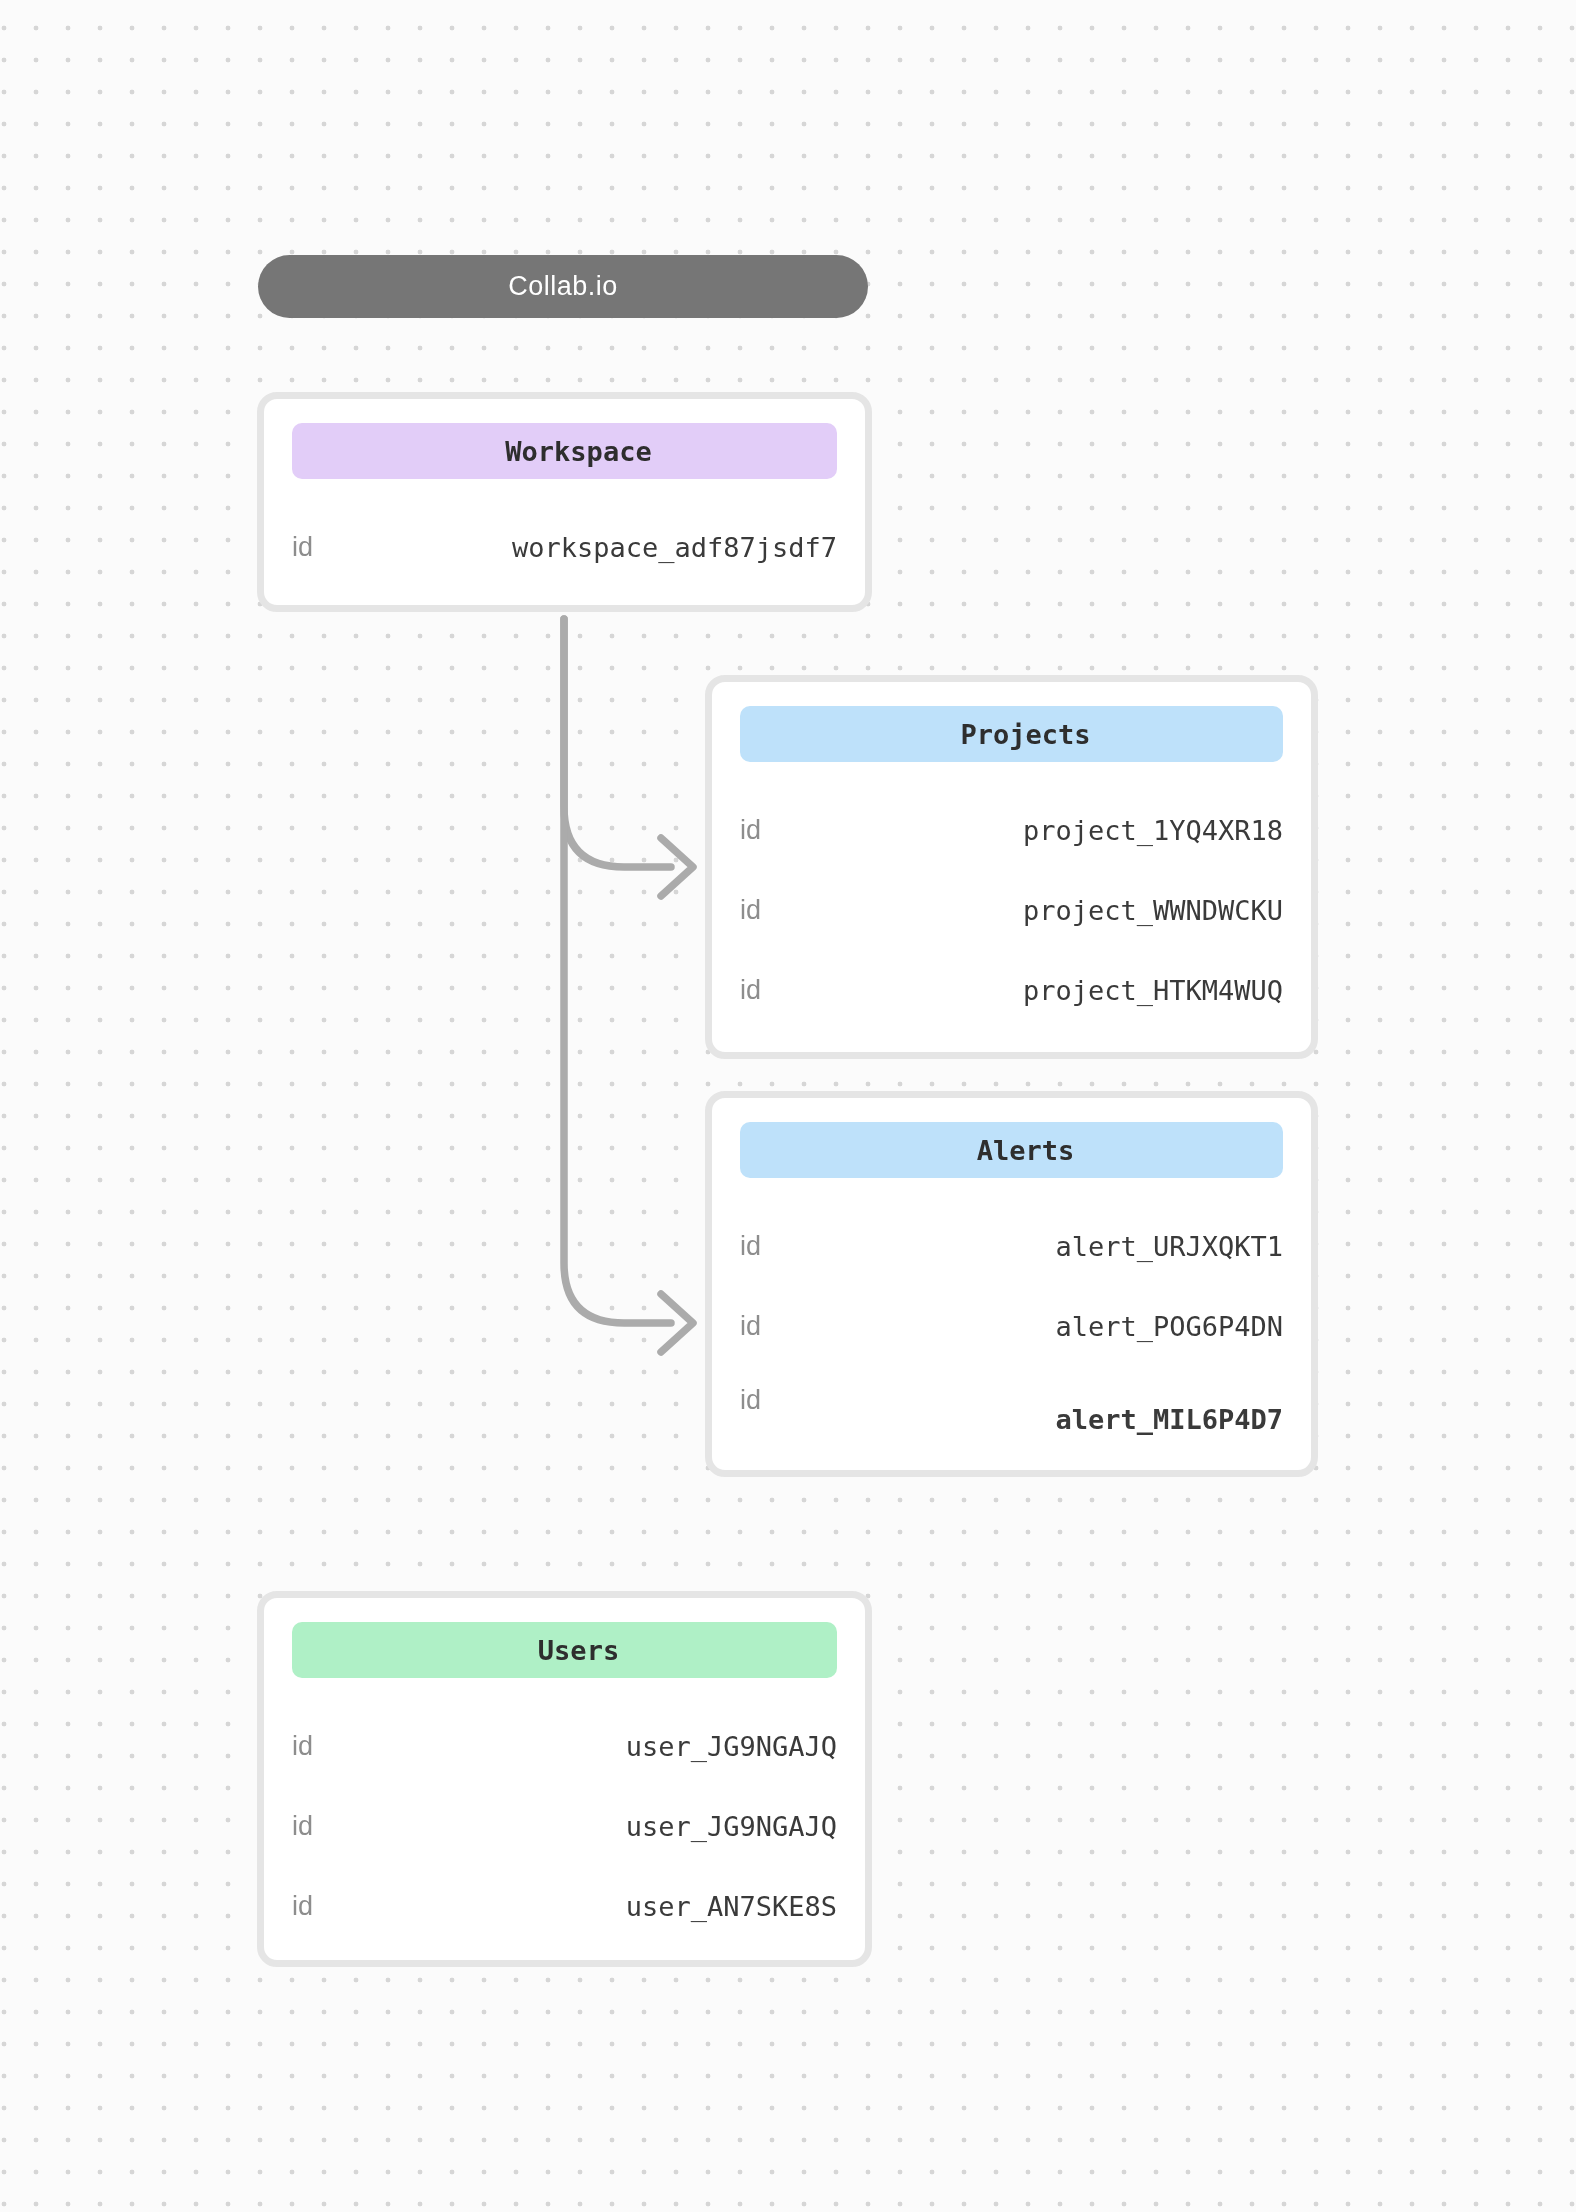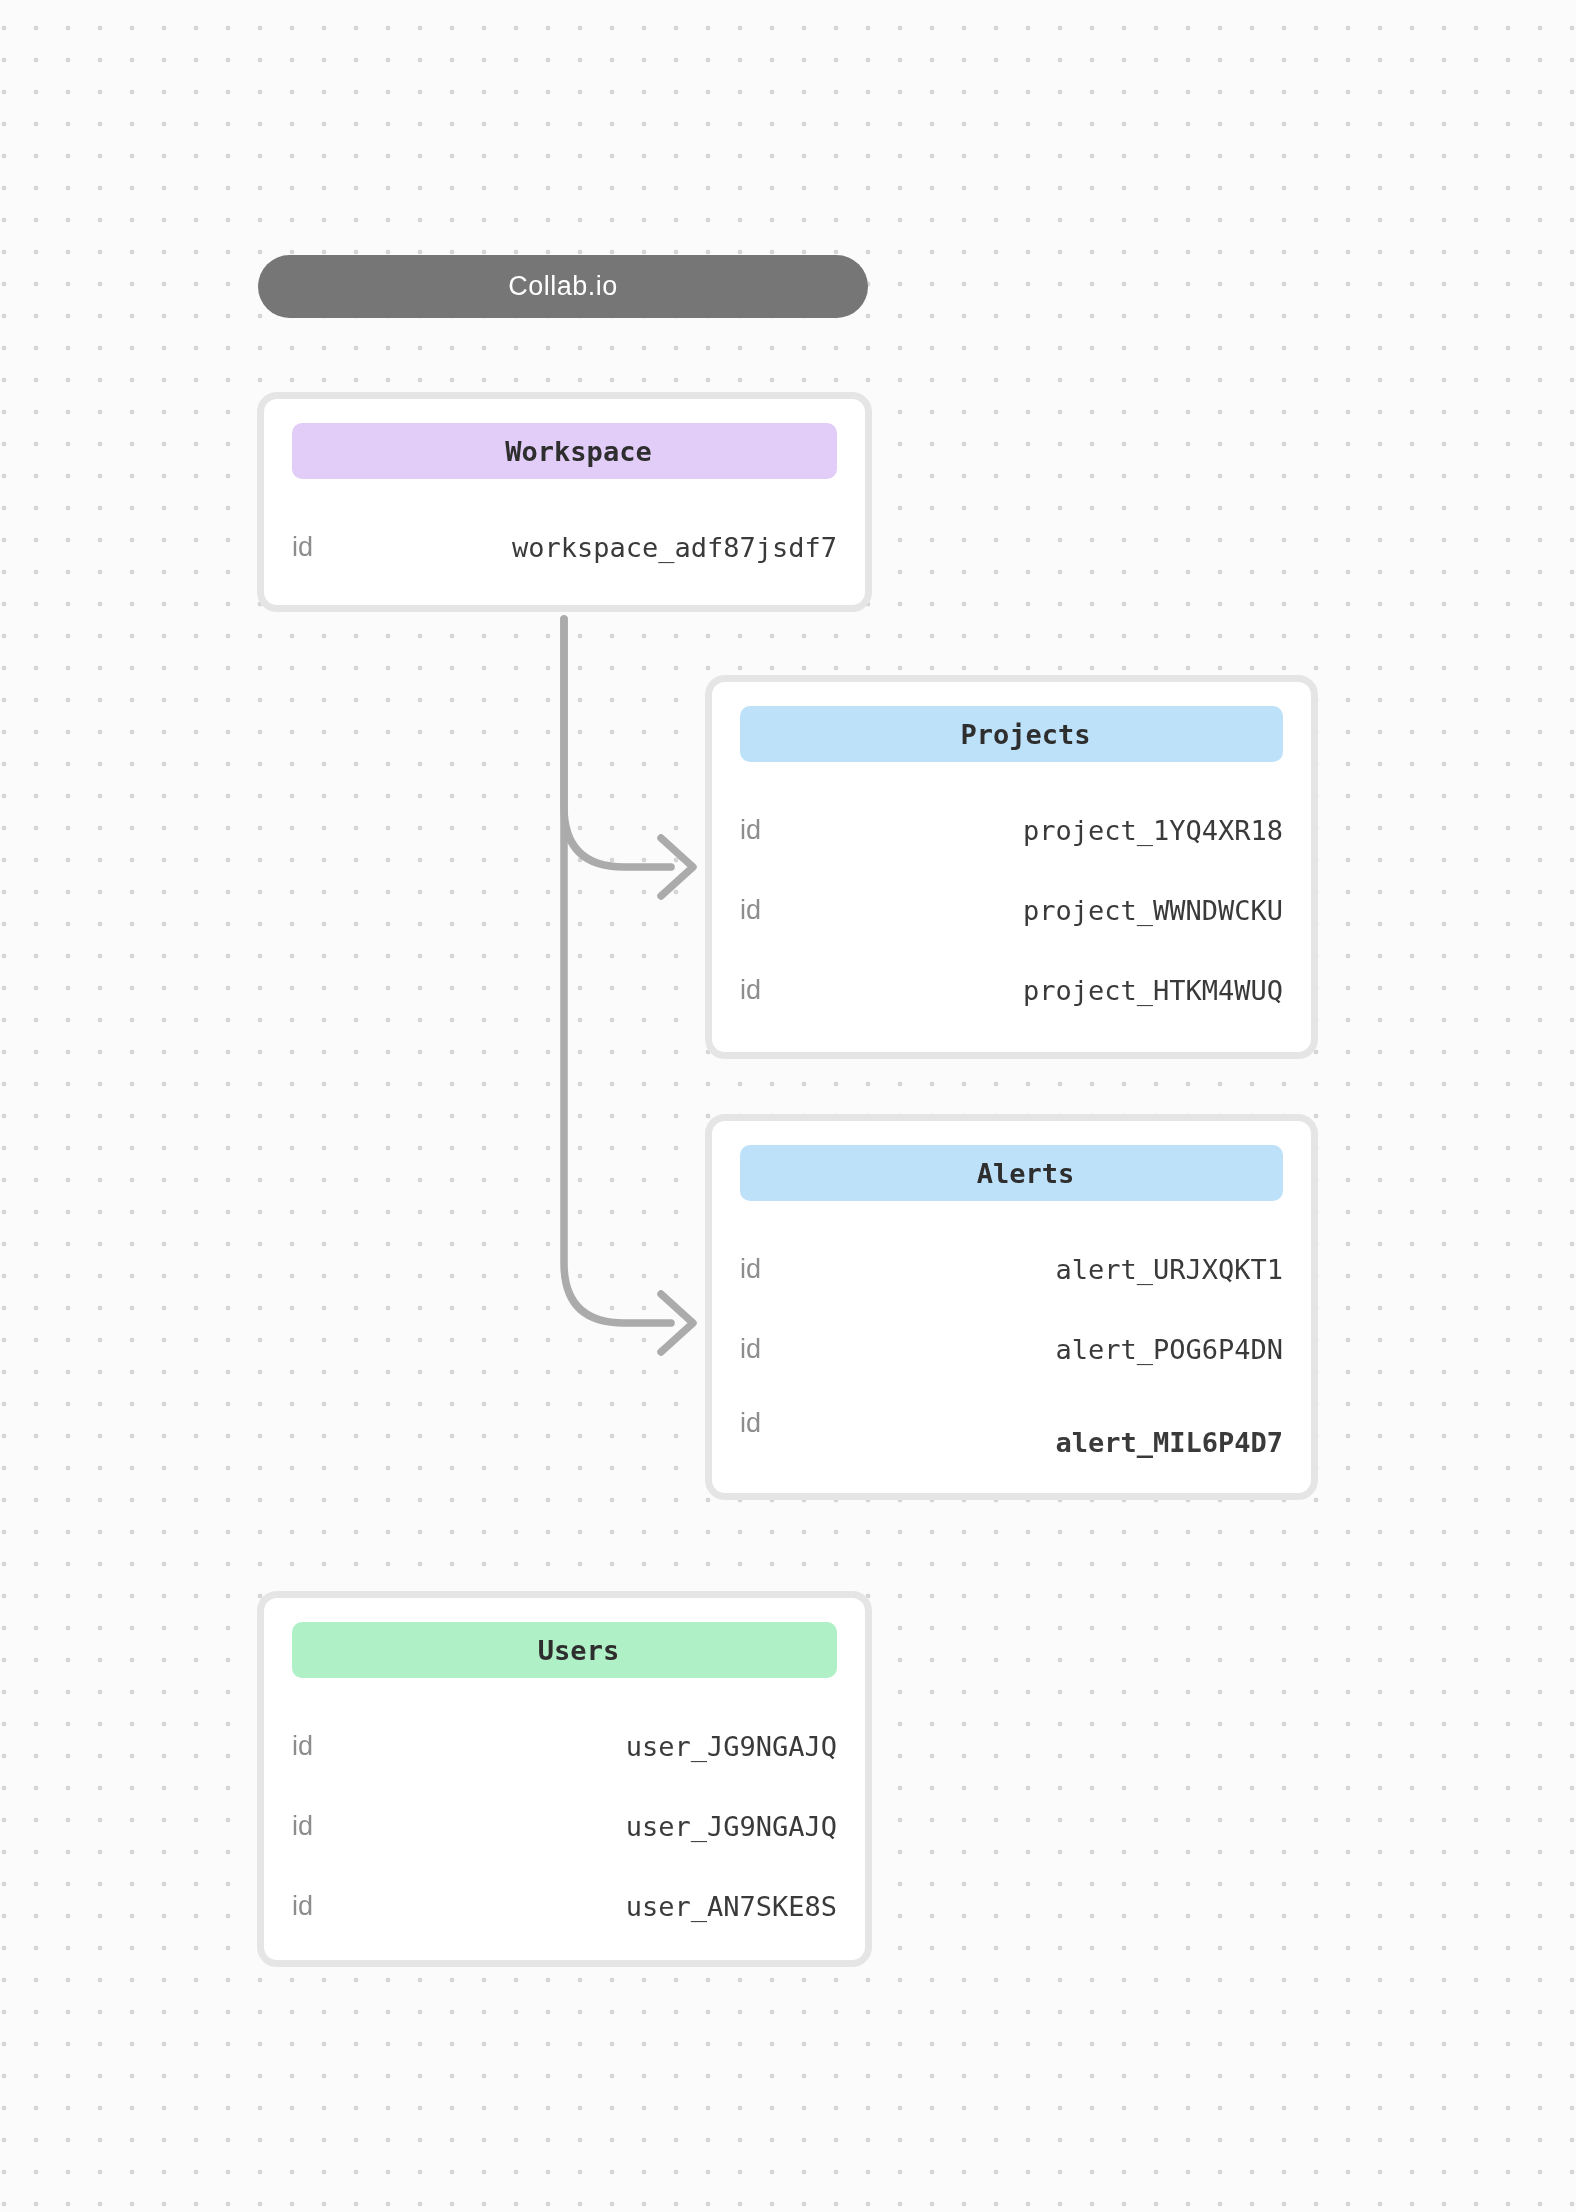--- a/index.html
+++ b/index.html
@@ -40,21 +40,21 @@
   .card {
     position: absolute;
     background: #ffffff;
     border: 7px solid #e5e5e5;
     border-radius: 20px;
     box-sizing: border-box;
     padding: 24px 28px 0 28px;
   }
   .card-workspace { left: 257px; top: 392px;  width: 615px; height: 220px; }
   .card-projects  { left: 705px; top: 675px;  width: 613px; height: 384px; }
-  .card-alerts    { left: 705px; top: 1114px; width: 613px; height: 386px; }
+  .card-alerts    { left: 705px; top: 1091px; width: 613px; height: 386px; }
   .card-users     { left: 257px; top: 1580px; width: 615px; height: 376px; margin-top: 11px; }
   .card-header {
     height: 56px;
     border-radius: 10px;
     display: flex;
     align-items: center;
     justify-content: center;
     padding-left: 28px;
   }
   .card-header span {

